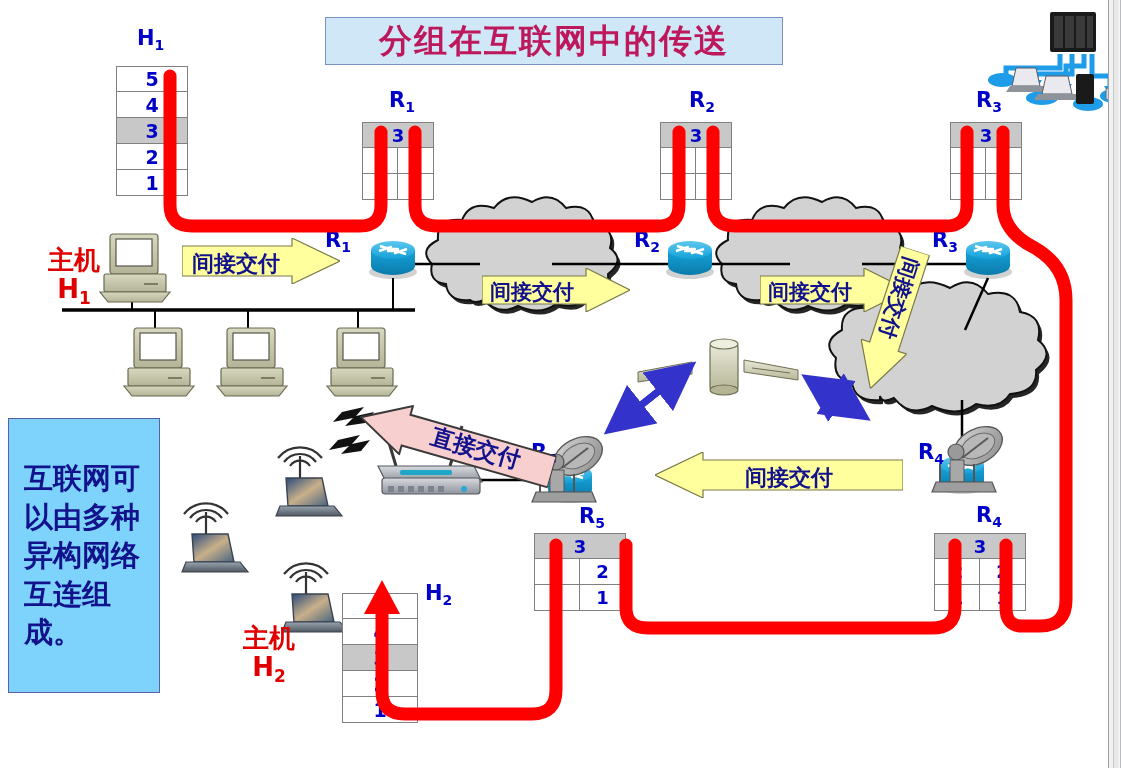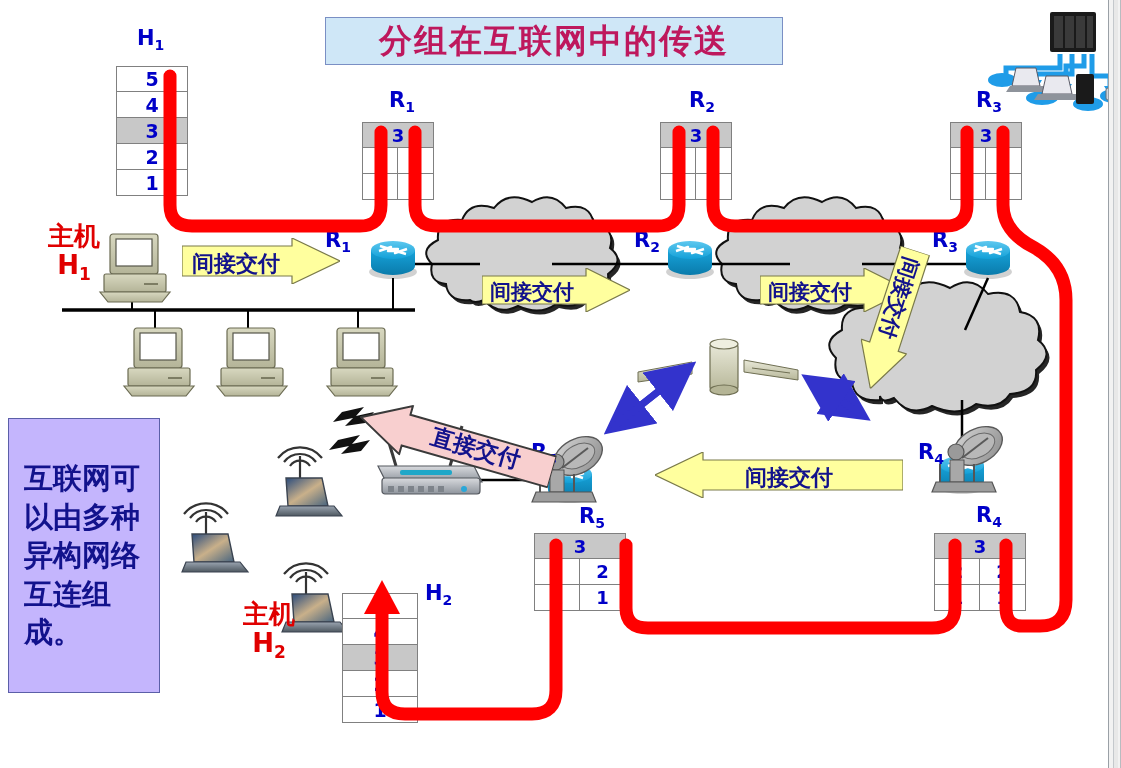--- a/index.html
+++ b/index.html
@@ -66,33 +66,33 @@
     font-family:"DejaVu Sans","Liberation Sans",sans-serif; white-space:nowrap;
   }
   .stack-label sub{ font-size:14px; }
 
   
   .red-path{ position:absolute; left:0; top:0; width:1121px; height:768px; pointer-events:none; }
 
   
   .red-host-label{
     position:absolute; color:#e00000; font-weight:bold; font-size:26px; line-height:1.12;
-    font-family:"DejaVu Sans","Liberation Sans",sans-serif; text-align:center; white-space:nowrap;
+    font-family:"DejaVu Sans","Liberation Sans",sans-serif; text-align:center; white-space:nowrap;margin-top:24px;
   }
   .red-host-label sub{ font-size:17px; }
   .rtr-name{
     position:absolute; color:#0000c8; font-weight:bold; font-size:21px;
     font-family:"DejaVu Sans","Liberation Sans",sans-serif; white-space:nowrap;
   }
   .rtr-name sub{ font-size:14px; }
 
   
   .note-box{
     position:absolute; left:8px; top:418px; width:152px; height:275px;
-    background:#c4b5fd; border:1px solid #5b5fa8;
+    background:#7dd3fc; border:1px solid #5b5fa8;
     display:flex; align-items:center; justify-content:center;
   }
   .note-box span{
     color:#12128c; font-weight:bold; font-size:29px; line-height:1.33;
     font-family:"DejaVu Sans","Liberation Sans",sans-serif;
     width:120px; text-align:left; word-break:break-all;
   }
 
   
   .arrow-banner{ position:absolute; }

